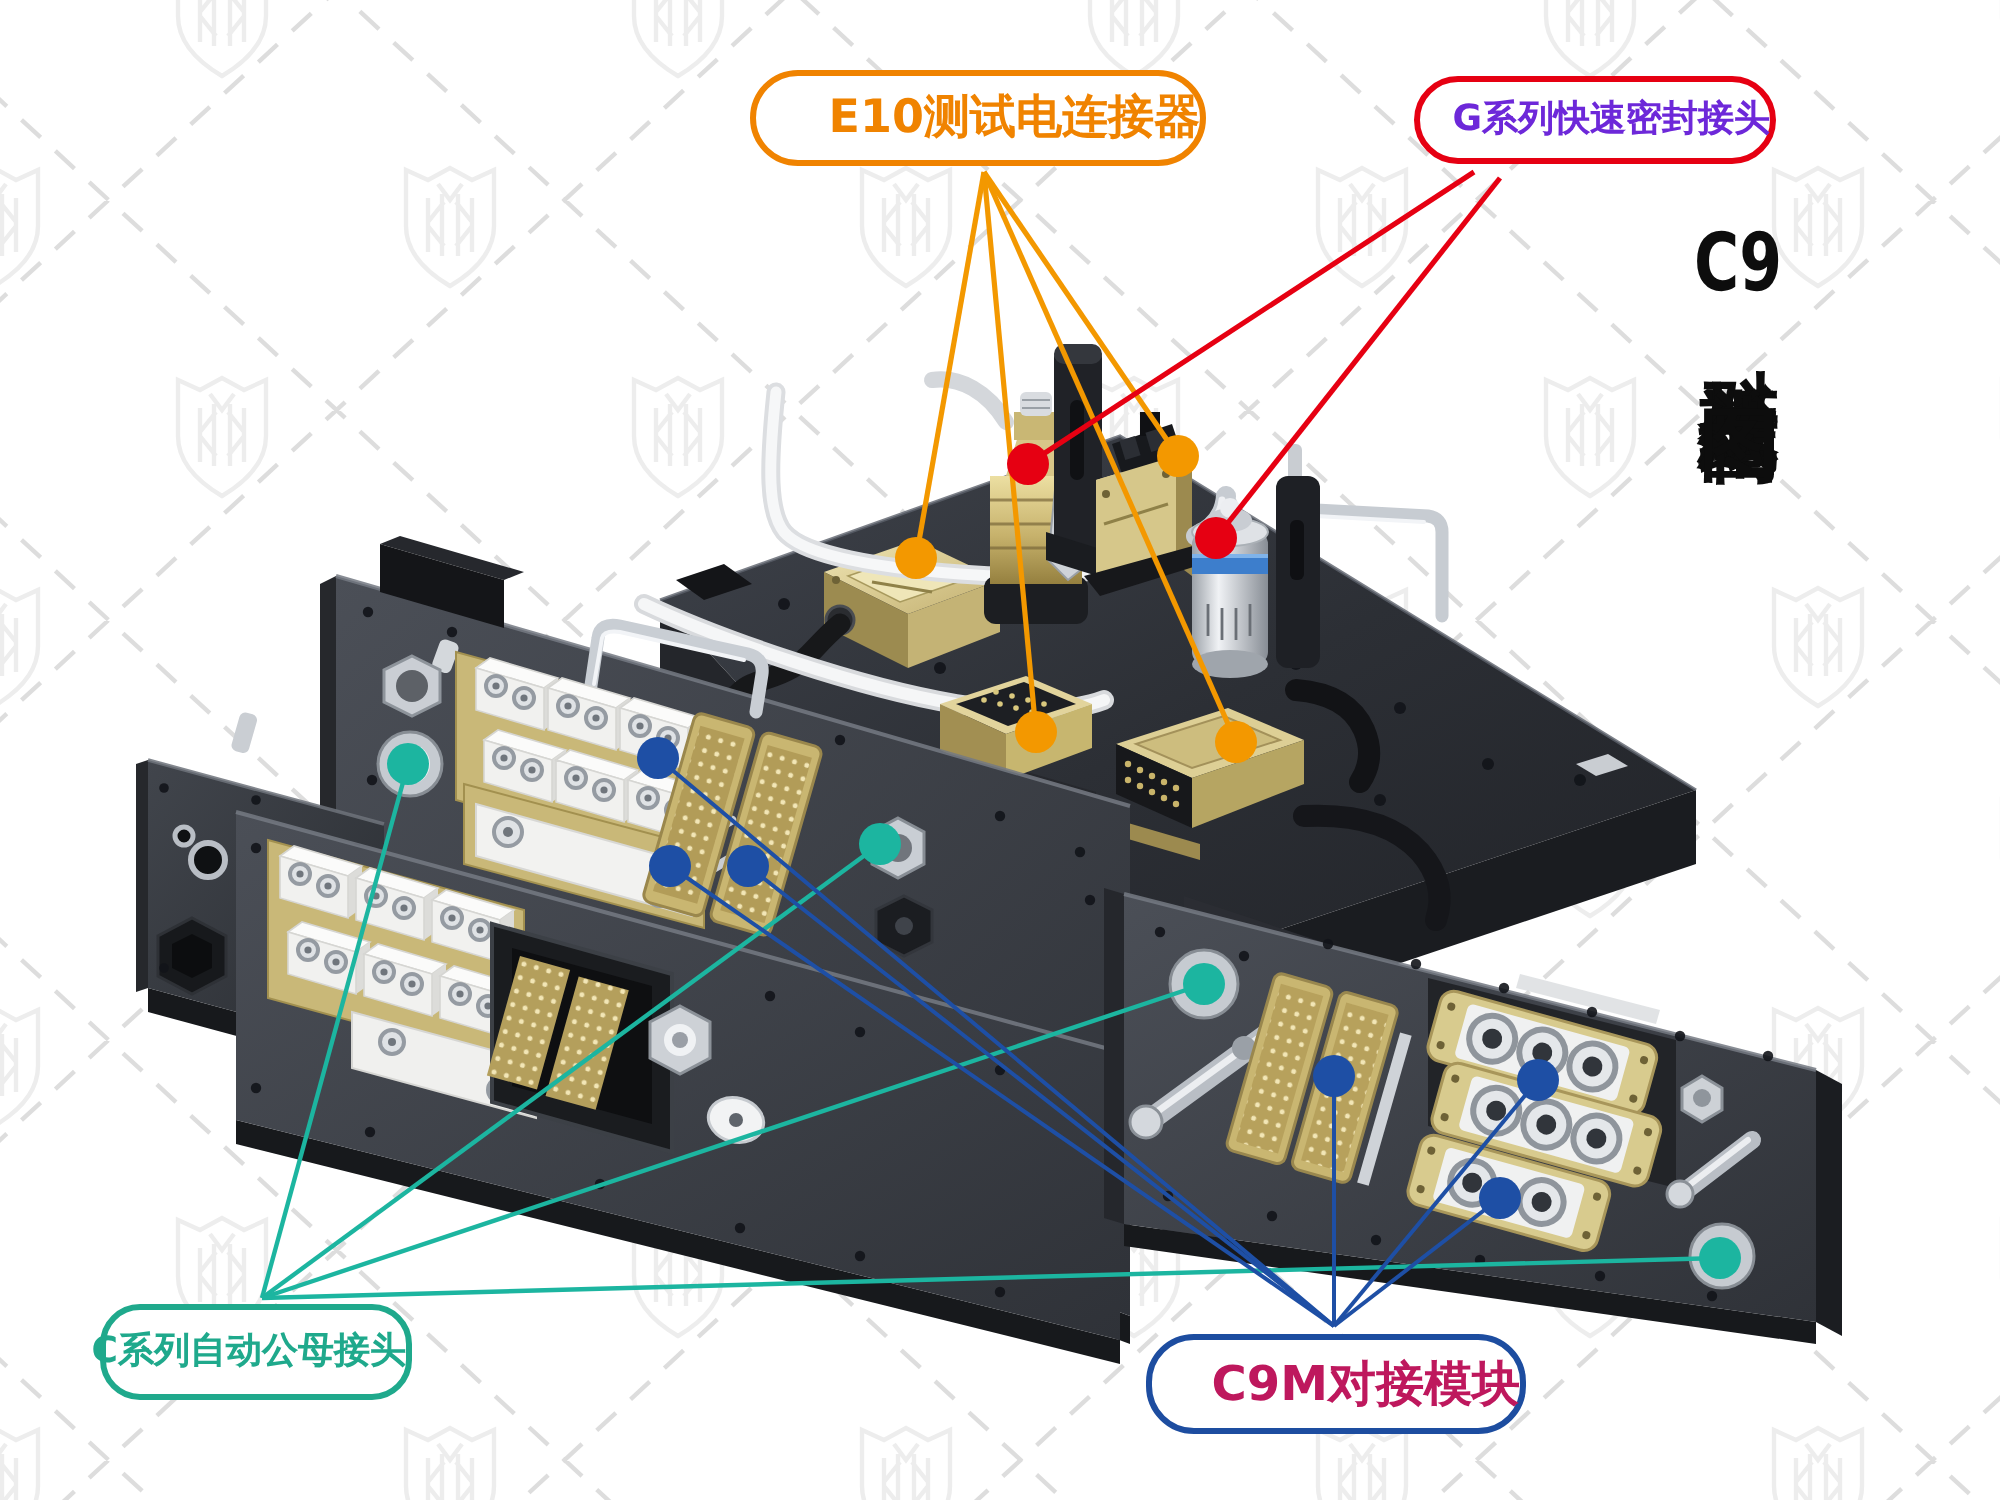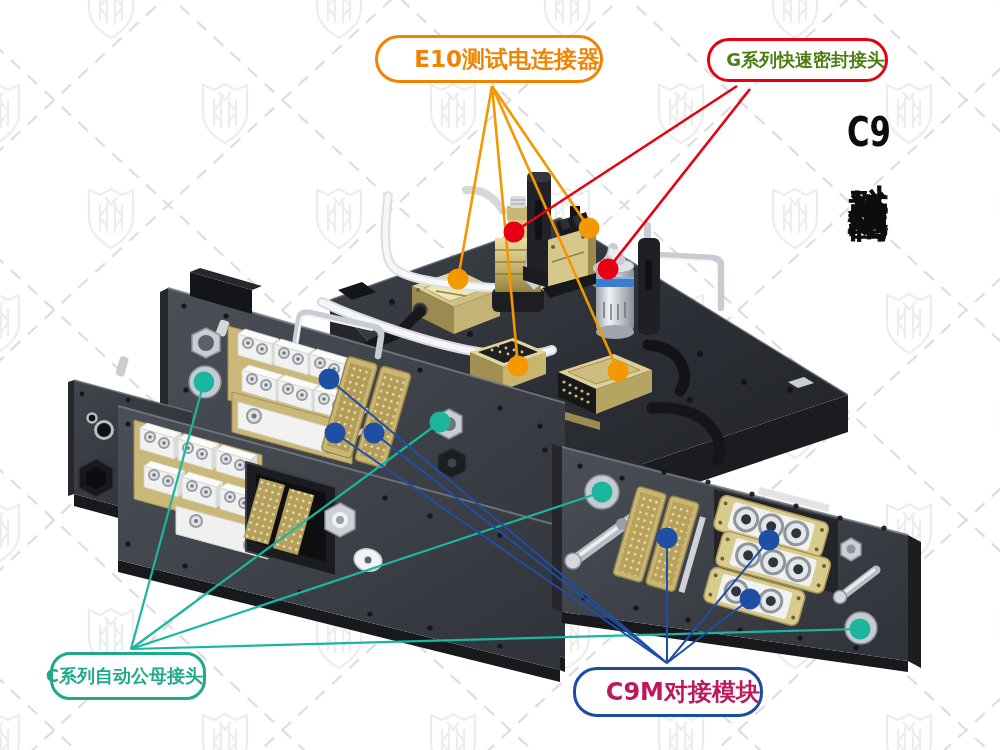--- a/index.html
+++ b/index.html
@@ -16,21 +16,21 @@
     position:absolute;display:flex;align-items:center;justify-content:flex-end;
     background:#ffffff;font-weight:bold;white-space:nowrap;line-height:1;
     box-sizing:border-box;
   }
   #label-e10{
     left:375px;top:35px;width:228px;height:48px;
     border:3px solid #F08300;border-radius:26px;color:#F08300;font-size:23px;
   }
   #label-g{
     left:707px;top:38px;width:181px;height:44px;
-    border:3px solid #E60012;border-radius:22px;color:#4d7c0f;font-size:18px;
+    border:3px solid #E60012;border-radius:22px;color:#6d28d9;font-size:18px;
   }
   #label-c{
     left:50px;top:652px;width:156px;height:48px;
     border:3px solid #1FA98C;border-radius:20px;color:#1FA98C;font-size:18px;
   }
   #label-c9m{
     left:573px;top:667px;width:190px;height:50px;
     border:3px solid #1D4DA0;border-radius:24px;color:#be185d;font-size:24px;
   }
 

